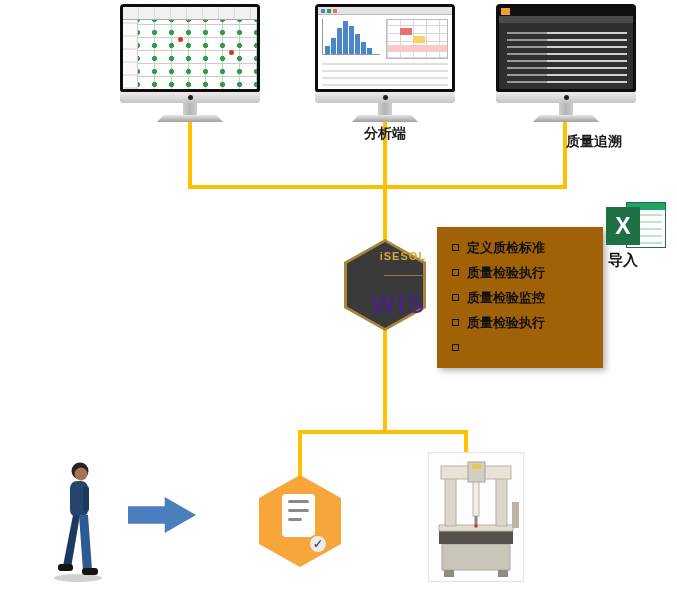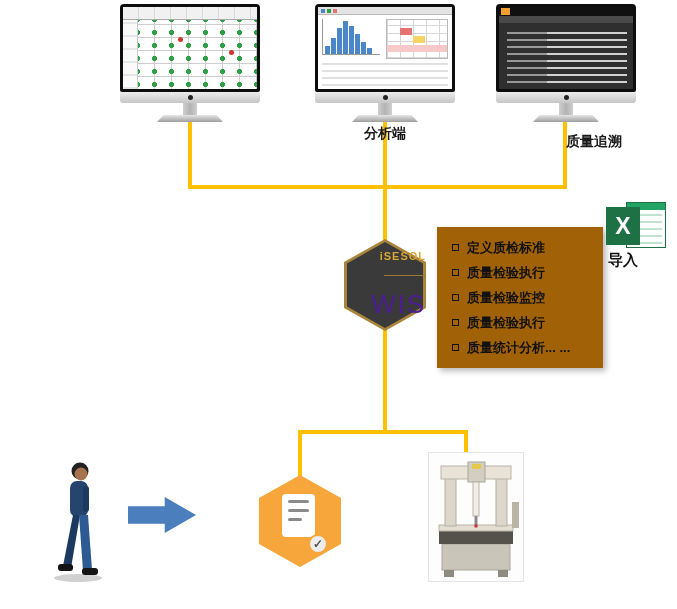--- a/index.html
+++ b/index.html
@@ -211,21 +211,20 @@
     <div class="feature-item">
         <span class="bullet-sq"></span>
         <span>质量检验监控</span>
       </div>
     <div class="feature-item">
         <span class="bullet-sq"></span>
         <span>质量检验执行</span>
       </div>
     <div class="feature-item">
         <span class="bullet-sq"></span>
-        <span>质量统计分析... ...</span>
       </div>
   </div>
 
   <div class="excel">
     <div class="excel-sheet"></div>
     <div class="excel-x">X</div>
   </div>
   <div class="excel-label">导入</div>
 
   <div class="person">

